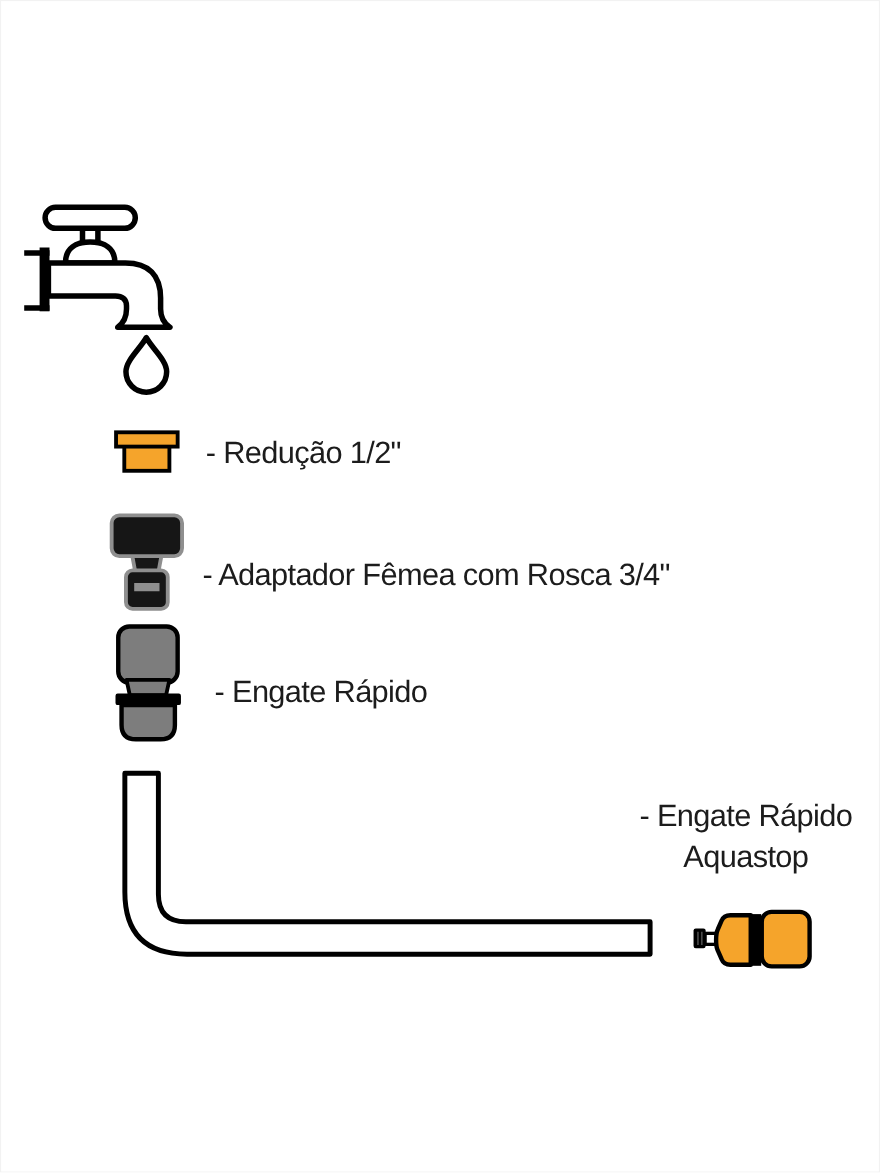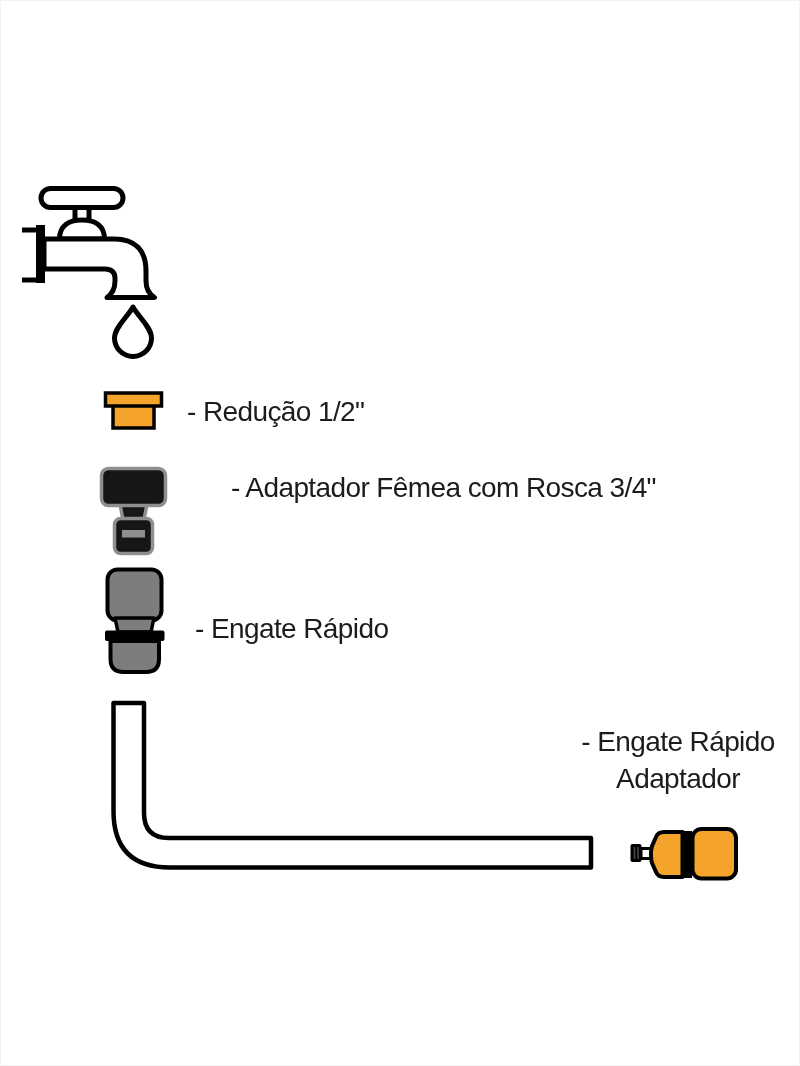--- a/index.html
+++ b/index.html
@@ -96,22 +96,22 @@
       <rect x="629.5" y="843" width="11" height="18" rx="2" fill="#000"></rect>
       <path d="M633.5 846 V858 M637 846 V858" stroke="#4a4a4a" stroke-width="1.5"></path>
       <path d="M663 831 Q657 831 655 836 L651.5 844 Q650 847 650 853.5 Q650 860 651.5 863 L655 871 Q657 876 663 876 L681.5 876 L681.5 831 Z" stroke="#000" stroke-width="4" stroke-linejoin="round" fill="#F5A42B"></path>
       <rect x="680" y="830" width="11" height="47" fill="#000"></rect>
       <rect x="691.5" y="828" width="43.5" height="49.5" rx="9" stroke="#000" stroke-width="4" fill="#F5A42B"></rect>
     </g>
   </svg>
 
   <div class="label" style="left:186px; top:396px;">- Redução 1/2"</div>
 
-  <div class="label" style="left:183px; top:472px;margin-left:47px;">- Adaptador Fêmea com Rosca 3/4"</div>
+  <div class="label" style="left:183px; top:507px;">- Adaptador Fêmea com Rosca 3/4"</div>
 
   <div class="label" style="left:194px; top:613px;">- Engate Rápido</div>
 
   <div class="label-stack" style="left:562px; top:722px;">
     <div>- Engate Rápido</div>
-    <div>Adaptador</div>
+    <div>Aquastop</div>
   </div>
 
 </div>
 
 </body></html>

